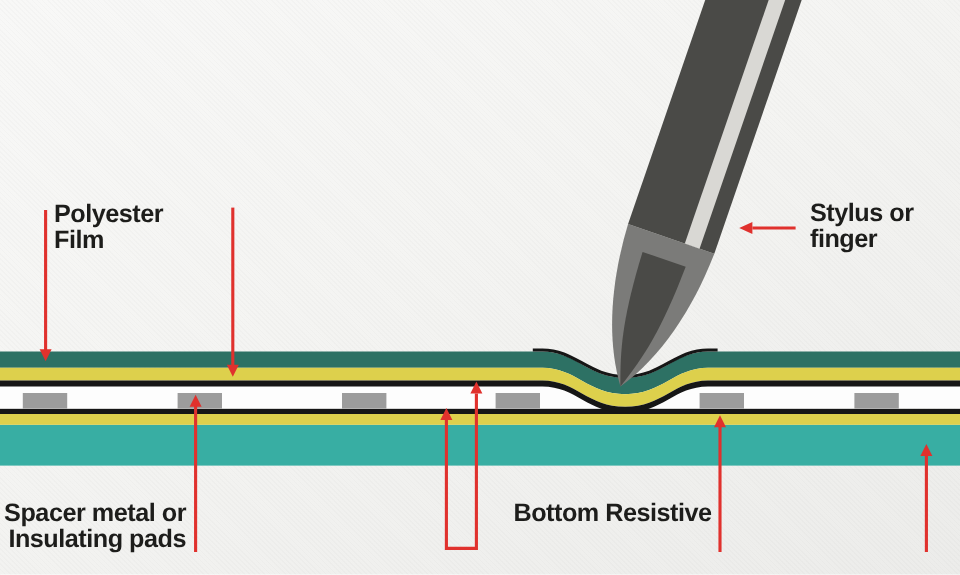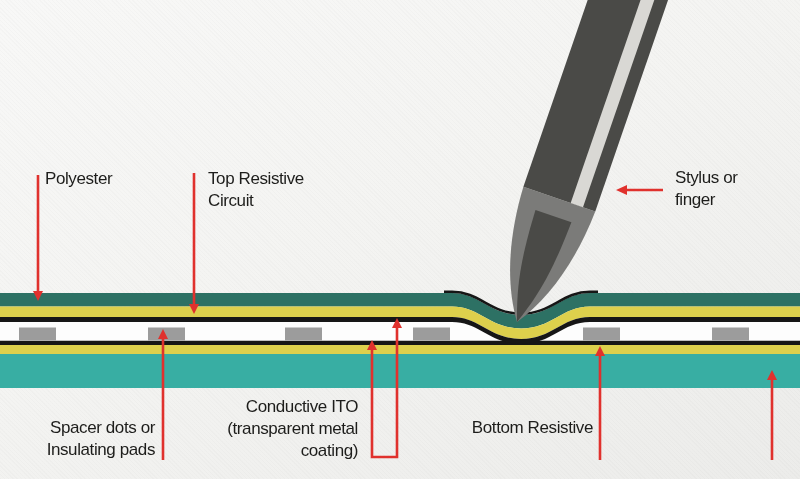--- a/index.html
+++ b/index.html
@@ -8,22 +8,22 @@
     width:800px;height:479px;
     overflow:hidden;
     font-family:"Liberation Sans","DejaVu Sans",sans-serif;
     background:
       repeating-linear-gradient(45deg, rgba(0,0,0,0.015) 0 1px, rgba(255,255,255,0) 1px 3px),
       linear-gradient(155deg,#f8f8f7 0%,#f4f4f2 45%,#ececea 100%);
   }
   .stage svg{position:absolute;left:0;top:0;}
   .label{
     position:absolute;
-    font-size:17px;
-    font-weight:400;
+    font-size:21px;
+    font-weight:700;
     letter-spacing:-0.4px;
     line-height:22px;
     color:#1d1d1b;
     white-space:nowrap;
   }
   .label.right{text-align:right;}
   .red-lines{fill:none;stroke-width:2.6px;stroke-linecap:butt;}
 </style>
 </head>
 <body>
@@ -79,41 +79,33 @@
       <polygon points="158,339 168,339 163,329"></polygon>
       <polygon points="367,350 377,350 372,340"></polygon>
       <polygon points="392,328 402,328 397,318"></polygon>
       <polygon points="595,356 605,356 600,346"></polygon>
       <polygon points="767,380 777,380 772,370"></polygon>
     </g>
   </svg>
 
   <div class="label" style="left:45px;top:168px;">
     <div>Polyester</div>
+    <div>Film</div>
   </div>
 
-  <div class="label" style="left:208px;top:168px;">
-    <div>Top Resistive</div>
-    <div>Circuit</div>
-  </div>
 
   <div class="label" style="left:675px;top:167px;">
     <div>Stylus or</div>
     <div>finger</div>
   </div>
 
   <div class="label right" style="right:645px;top:417px;">
-    <div>Spacer dots or</div>
+    <div>Spacer metal or</div>
     <div>Insulating pads</div>
   </div>
 
-  <div class="label right" style="right:442px;top:396px;">
-    <div>Conductive ITO</div>
-    <div>(transparent metal</div>
-    <div>coating)</div>
-  </div>
 
   <div class="label right" style="right:207px;top:417px;text-align:center;">
     <div>Bottom Resistive</div>
   </div>
 
 
 </div>
 
 </body></html>

